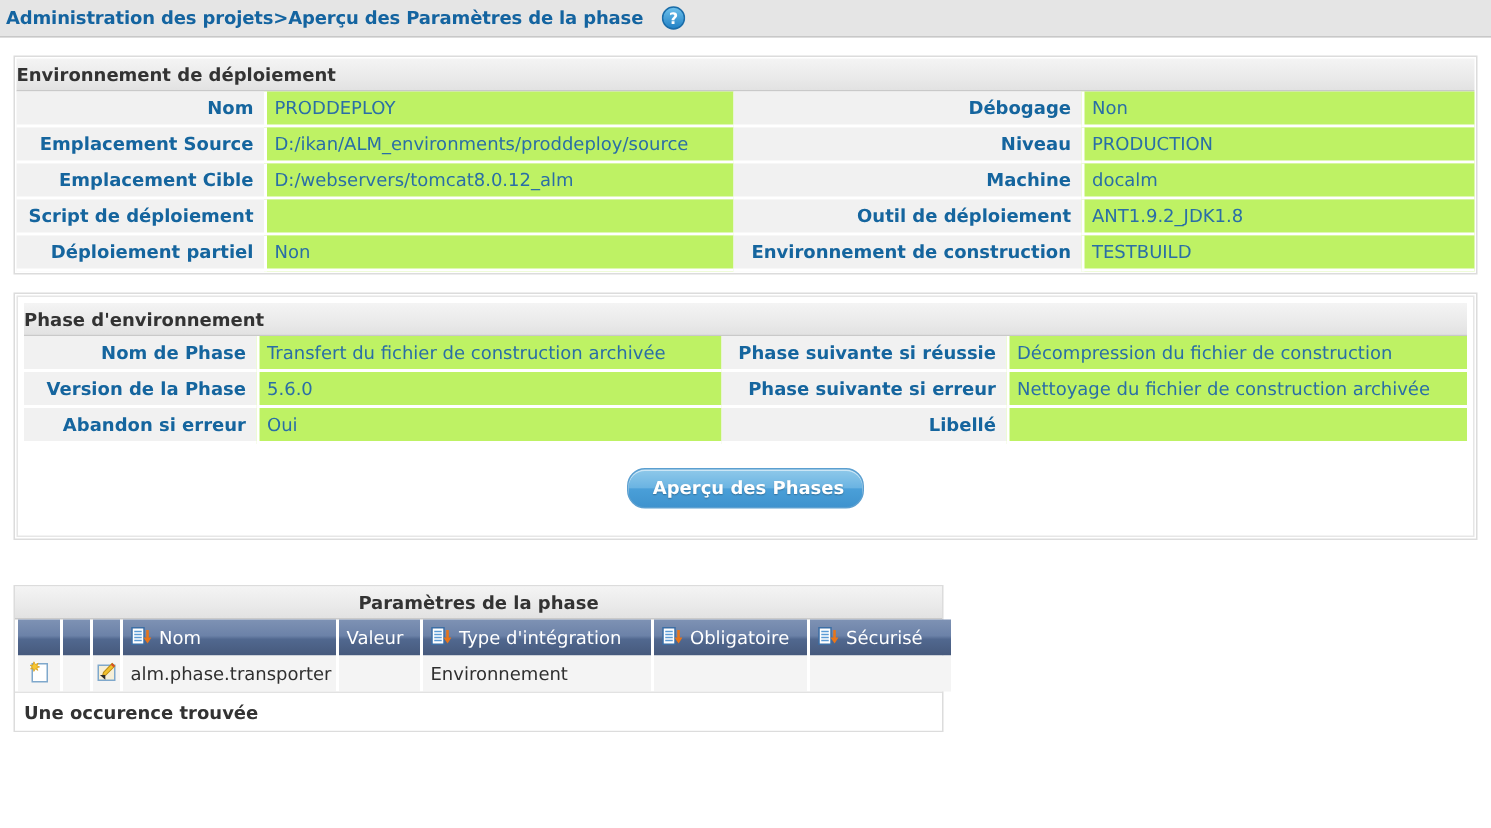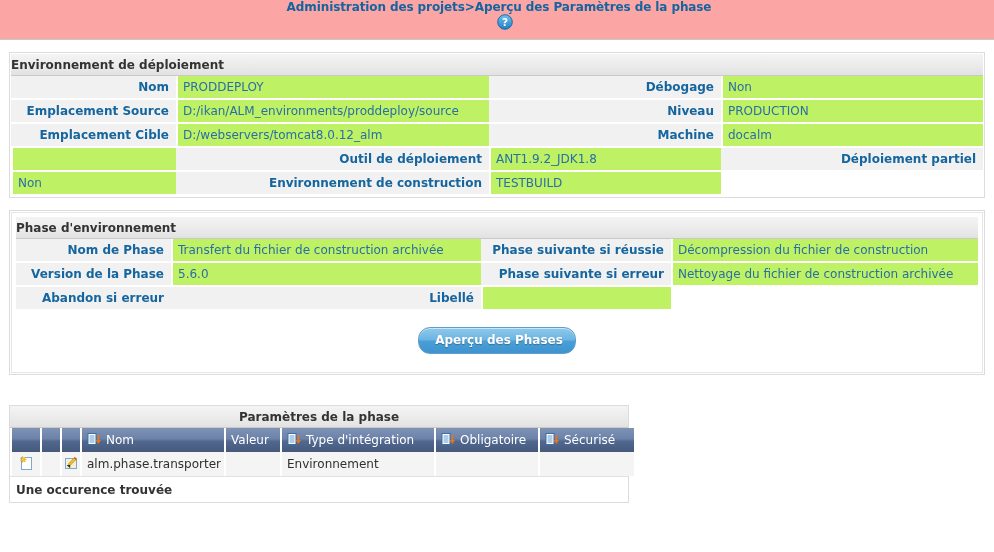--- a/index.html
+++ b/index.html
@@ -10,25 +10,24 @@
     font-family: "DejaVu Sans", "Liberation Sans", sans-serif;
     font-size: 12px;
     color: #333;
     overflow: hidden;
   }
 
   
   .breadcrumb-bar {
     display: flex;
     align-items: center;
-    height: 40px;
+    height: 25px;
     padding: 0 0 0 4px;
     border-bottom: 1px solid #c8c8c8;
-    background: #fca5a5;
-    flex-direction: column;
+    background: #e5e5e5;
   }
   .breadcrumb-text {
     font-weight: bold;
     font-size: 12px;
     color: #1464a0;
     white-space: nowrap;
     letter-spacing: -0.1px;
   }
   .help-icon {
     margin-left: 12px;
@@ -208,20 +207,21 @@
     <div class="cell label">Emplacement Source</div>
     <div class="cell value">D:/ikan/ALM_environments/proddeploy/source</div>
     <div class="cell label">Niveau</div>
     <div class="cell value">PRODUCTION</div>
 
     <div class="cell label">Emplacement Cible</div>
     <div class="cell value">D:/webservers/tomcat8.0.12_alm</div>
     <div class="cell label">Machine</div>
     <div class="cell value">docalm</div>
 
+    <div class="cell label">Script de déploiement</div>
     <div class="cell value"></div>
     <div class="cell label">Outil de déploiement</div>
     <div class="cell value">ANT1.9.2_JDK1.8</div>
 
     <div class="cell label">Déploiement partiel</div>
     <div class="cell value">Non</div>
     <div class="cell label">Environnement de construction</div>
     <div class="cell value">TESTBUILD</div>
   </div>
 </div>
@@ -235,20 +235,21 @@
       <div class="cell value">Transfert du fichier de construction archivée</div>
       <div class="cell label">Phase suivante si réussie</div>
       <div class="cell value">Décompression du fichier de construction</div>
 
       <div class="cell label">Version de la Phase</div>
       <div class="cell value">5.6.0</div>
       <div class="cell label">Phase suivante si erreur</div>
       <div class="cell value">Nettoyage du fichier de construction archivée</div>
 
       <div class="cell label">Abandon si erreur</div>
+      <div class="cell value">Oui</div>
       <div class="cell label">Libellé</div>
       <div class="cell value"></div>
     </div>
 
     <div class="button-row">
       <button class="btn-primary">Aperçu des Phases</button>
     </div>
   </div>
 </div>
 

